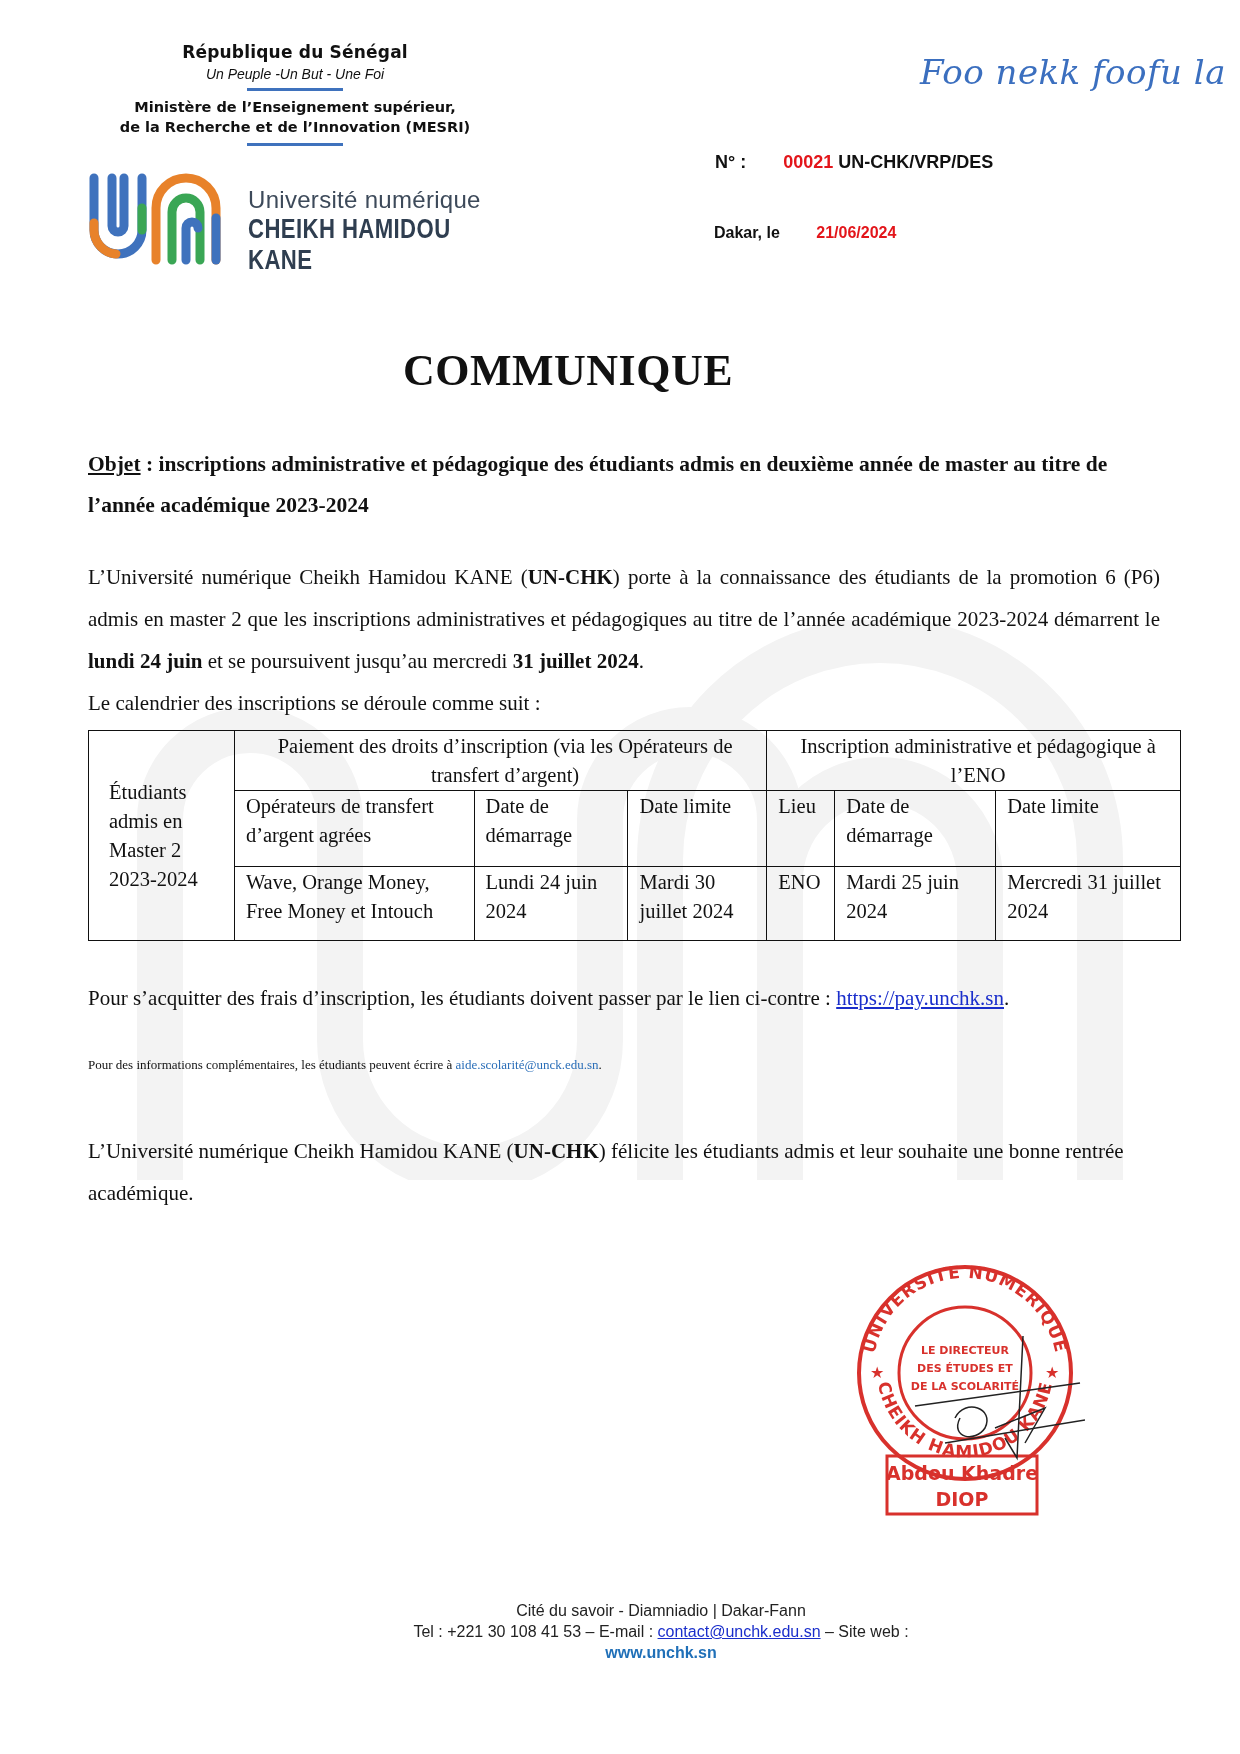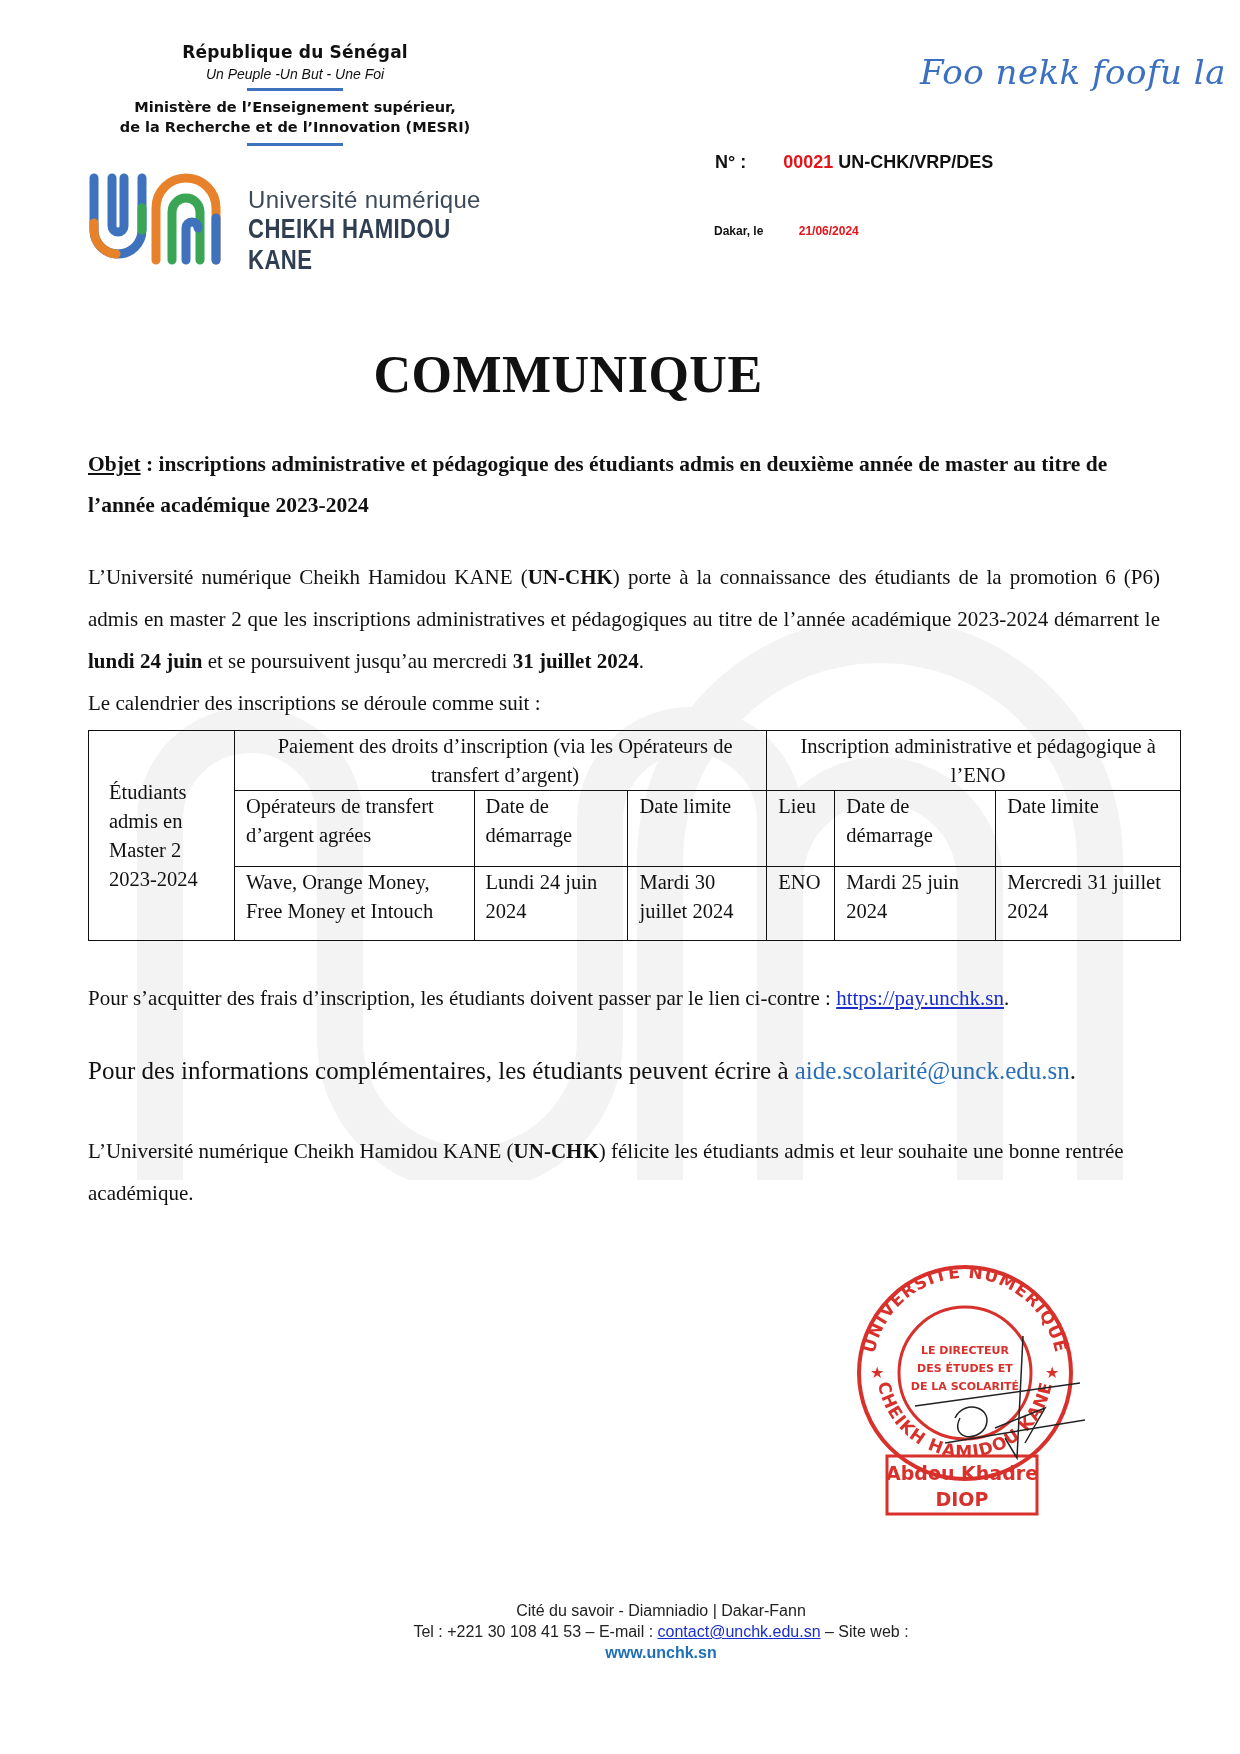--- a/index.html
+++ b/index.html
@@ -16,42 +16,42 @@
   .ministry { font-family: "DejaVu Sans", sans-serif; font-weight: bold; font-size: 14.5px; line-height: 20px; color: #111; }
   .logo-row { position: absolute; left: 86px; top: 168px; width: 420px; height: 100px; }
   .logo-mark { position: absolute; left: 0; top: 0; }
   .logo-text { position: absolute; left: 162px; top: 18px; }
   .logo-l1 { font-family: "Liberation Sans", sans-serif; font-size: 24px; color: #3d4a5a; letter-spacing: 0.3px; }
   .logo-l2 { font-family: "Liberation Sans", sans-serif; font-weight: bold; font-size: 27px; color: #2f3e50; letter-spacing: 0.5px; transform: scaleX(0.82); transform-origin: left; margin-top: 0px; }
 
   
   .slogan { position: absolute; left: 920px; top: 52px; font-family: "DejaVu Serif", serif; font-style: italic; font-size: 34px; color: #3b6fbf; letter-spacing: 0.5px; }
   .ref { position: absolute; left: 715px; top: 152px; font-family: "Liberation Sans", sans-serif; font-weight: bold; font-size: 18px; }
-  .dateline { position: absolute; left: 714px; top: 224px; font-family: "Liberation Sans", sans-serif; font-weight: bold; font-size: 12px; }
+  .dateline { position: absolute; left: 714px; top: 224px; font-family: "Liberation Sans", sans-serif; font-weight: bold; font-size: 16px; }
   .red { color: #e3151a; margin-left: 32px; }
 
-  .title { position: absolute; left: 0; width: 1136px; top: 345px; text-align: center; font-weight: bold; font-size: 52px; letter-spacing: 0.5px; }
+  .title { position: absolute; left: 0; width: 1136px; top: 345px; text-align: center; font-weight: bold; font-size: 44px; letter-spacing: 0.5px; }
 
   .object { position: absolute; left: 88px; top: 444px; width: 1080px; font-weight: bold; font-size: 21.5px; line-height: 41px; }
   .object .lbl { text-decoration: underline; }
 
   .para1 { position: absolute; left: 88px; top: 556px; width: 1072px; font-size: 21px; line-height: 42px; text-align: justify; }
   .para1 .line-last { display: block; }
 
   
   .sched { position: absolute; left: 88px; top: 730px; width: 1093px; border-collapse: collapse; font-size: 20.5px; line-height: 29px; }
   .sched td { border: 1.6px solid #111; vertical-align: top; padding: 1px 11px 0 11px; }
   .sched .center { text-align: center; }
   .sched .rowspan-cell { vertical-align: middle; }
   .sched tr.r1 td { height: 58px; padding-left: 20px; }
   .sched tr.r2 td { height: 74px; }
   .sched tr.r3 td { height: 72px; }
 
   .para2 { position: absolute; left: 88px; top: 986px; font-size: 21px; }
-  .para3 { position: absolute; left: 88px; top: 1057px; font-size: 25px; }
+  .para3 { position: absolute; left: 88px; top: 1057px; font-size: 13px; }
   .para4 { position: absolute; left: 88px; top: 1130px; width: 1060px; font-size: 21px; line-height: 42px; font-family: Liberation Serif, serif; }
   .link { color: #1a2ecb; text-decoration: underline; }
   .mail { color: #2a6eb8; }
 
   
   .stamp { position: absolute; left: 845px; top: 1258px; width: 240px; height: 260px; }
 
   
   .footer { position: absolute; left: 0; width: 1240px; top: 1600px; text-align: center; font-family: "Liberation Sans", sans-serif; font-size: 16px; line-height: 21px; color: #222; margin-left: 41px; }
   .footer .flink { color: #1a2ecb; text-decoration: underline; }

